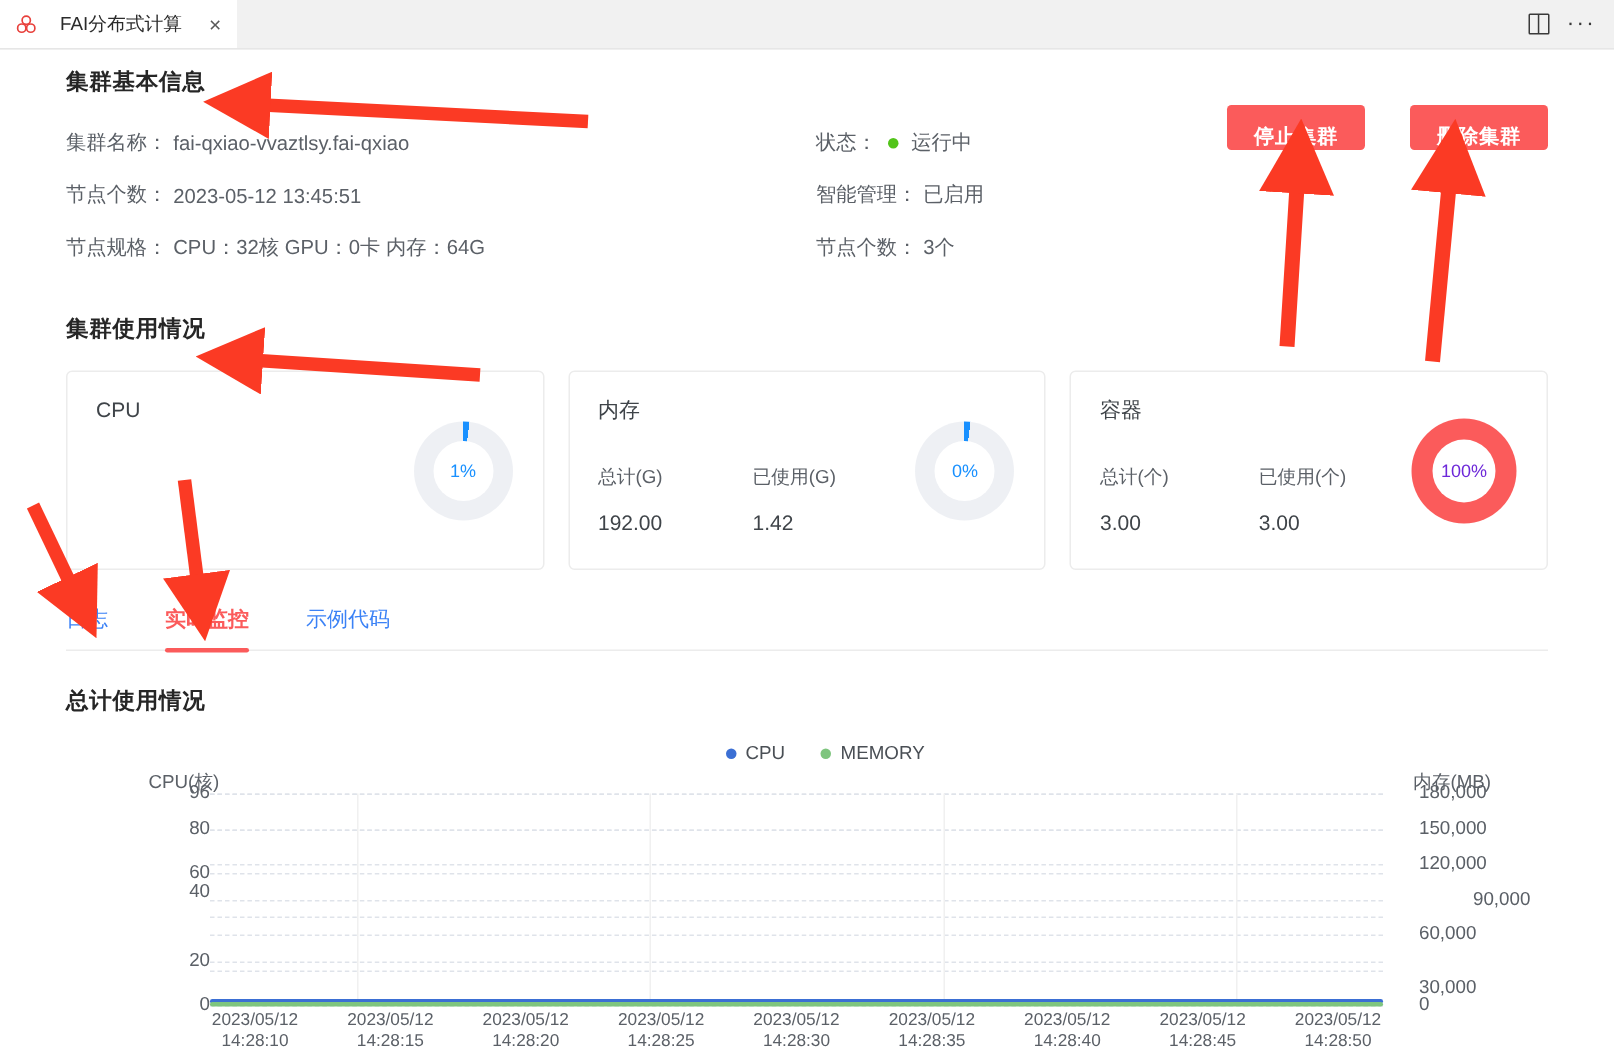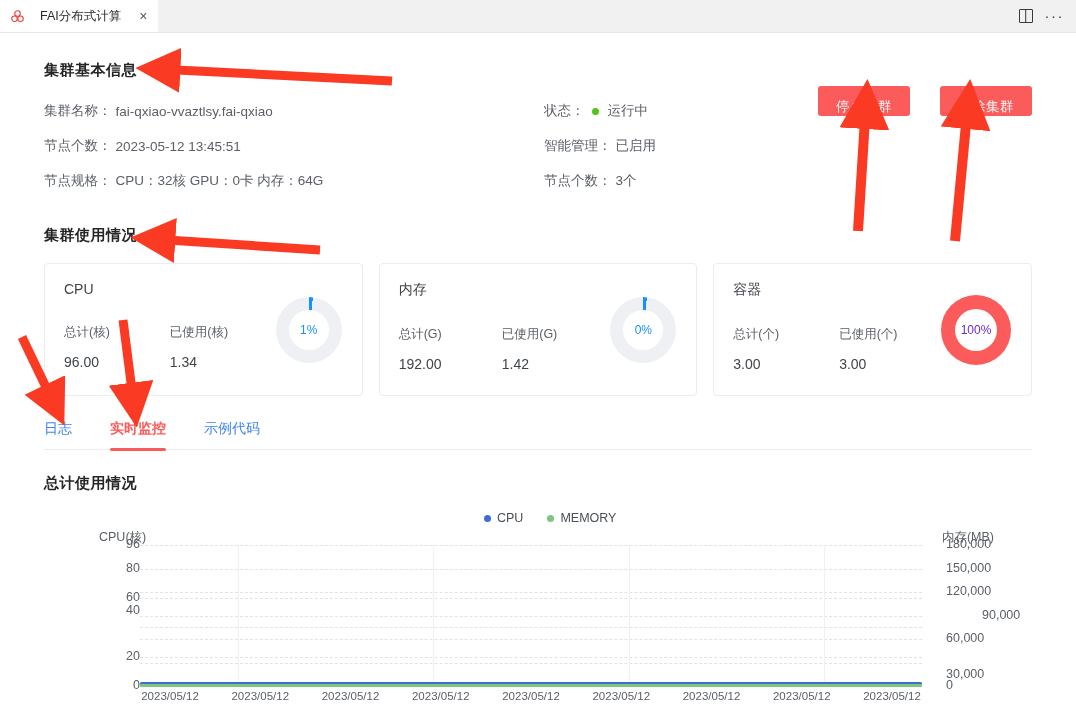--- a/index.html
+++ b/index.html
@@ -50,21 +50,21 @@
   }
   .ellipsis-icon { font-size: 15px; color: #3a3a3a; letter-spacing: 1.5px; line-height: 10px; cursor: pointer; }
 
   
   .page { padding: 0 44px; position: relative; }
 
   .section-title {
     font-size: 15px; font-weight: bold; color: #262626;
     letter-spacing: .5px;
   }
-  #basic-info-title { margin-top: 28px; }
+  #basic-info-title { margin-top: 12px; }
 
   .info-grid {
     margin-top: 22px;
     display: grid;
     grid-template-columns: 500px 1fr;
     row-gap: 17px;
     font-size: 13.5px;
     color: #555a61;
   }
   .info-row { display: flex; align-items: center; gap: 4px; white-space: nowrap; }
@@ -76,21 +76,21 @@
   }
 
   .action-buttons {
     position: absolute; right: 44px; top: 25px;
     display: flex; gap: 30px;
   }
   .btn-danger {
     background: #fb5b5b; color: #ffffff;
     border: none; border-radius: 3px;
     padding: 12px 18px; height: 30px;
-    font-size: 13.5px; font-weight: normal;
+    font-size: 13.5px; font-weight: bold;
     font-family: inherit; cursor: pointer;
     letter-spacing: .5px;
   }
 
   #usage-title { margin-top: 36px; }
 
   
   .cards {
     margin-top: 18px;
     display: grid;
@@ -254,30 +254,20 @@
       <span class="info-value">3个</span>
     </div>
   </div>
 
   <div class="section-title" id="usage-title">集群使用情况</div>
 
   <div class="cards">
 
     <div class="card">
       <div class="card-title">CPU</div>
-      <div class="card-stats">
-        <div>
-          <div class="stat-label">总计(核)</div>
-          <div class="stat-value">96.00</div>
-        </div>
-        <div>
-          <div class="stat-label">已使用(核)</div>
-          <div class="stat-value">1.34</div>
-        </div>
-      </div>
       <div class="donut" id="donut-cpu" style="background: conic-gradient(rgb(24, 144, 255) 0deg, rgb(24, 144, 255) 7deg, rgb(238, 240, 244) 7deg, rgb(238, 240, 244) 360deg);">
         <div class="donut-hole" style="color: rgb(24, 144, 255);">1%</div>
       </div>
     </div>
 
     <div class="card">
       <div class="card-title">内存</div>
       <div class="card-stats">
         <div>
           <div class="stat-label">总计(G)</div>

